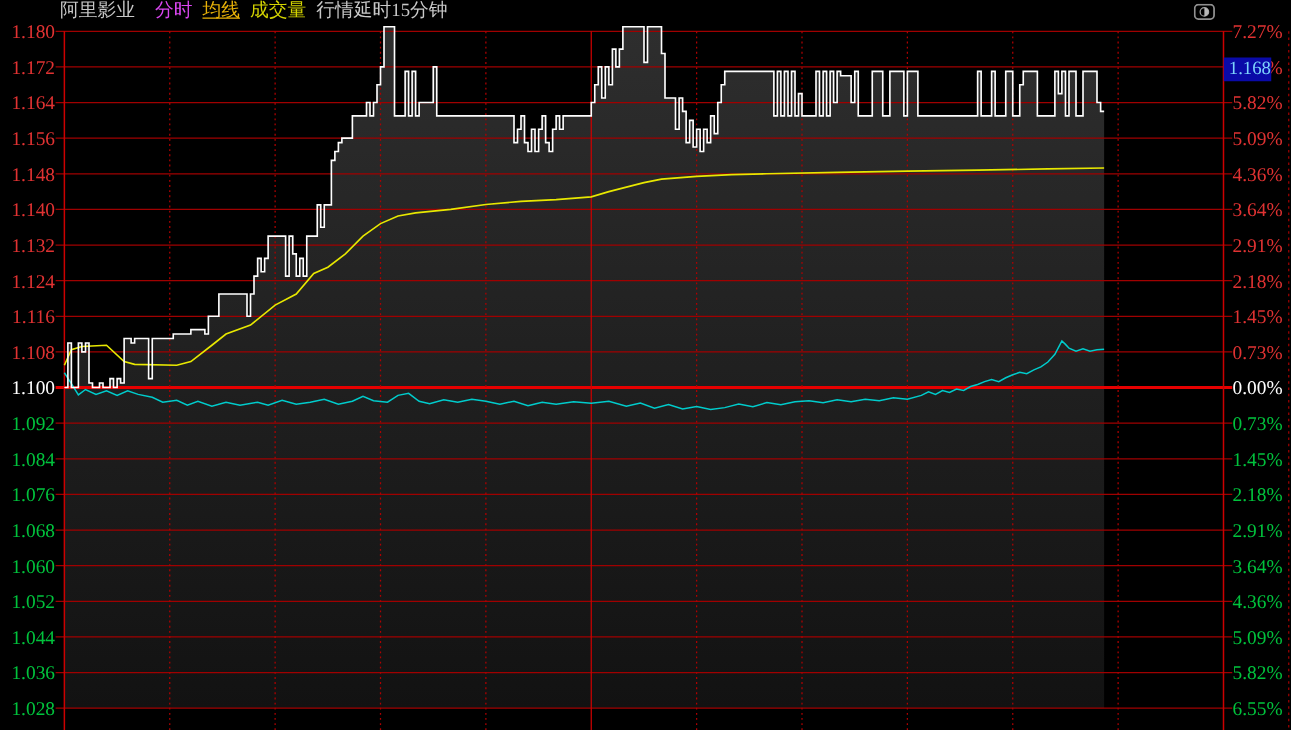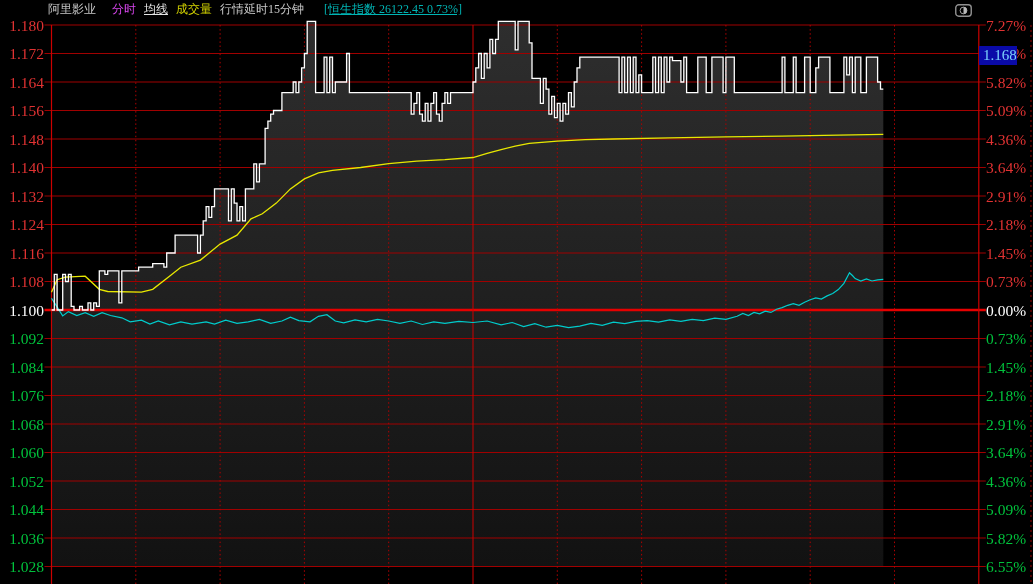--- a/index.html
+++ b/index.html
@@ -1,44 +1,43 @@
 <!DOCTYPE html>
 <html><head>
 <meta charset="utf-8">
 <style>
   html,body{margin:0;padding:0;background:#000;}
   #app{position:relative;width:1033px;height:584px;background:#000;overflow:hidden;
        font-family:"Liberation Serif","DejaVu Serif",serif;}
   .header{position:absolute;left:48px;top:1px;height:17px;display:flex;align-items:center;
-          white-space:nowrap;font-size:12px;line-height:17px;z-index:5;}
+          white-space:nowrap;font-size:15px;line-height:17px;z-index:5;}
   .header span{display:inline-block;}
   .h-name{color:#c8c8c8;margin-right:16px;}
   .h-tab-min{color:#d946ef;margin-right:8px;}
-  .h-tab-ma{color:#e5e5e5;text-decoration:underline;margin-right:8px;}
+  .h-tab-ma{color:#eab308;text-decoration:underline;margin-right:8px;}
   .h-tab-vol{color:#d4d400;margin-right:8px;}
   .h-delay{color:#c8c8c8;margin-right:20px;}
   .h-index{color:#00b4b4;text-decoration:underline;}
   #plot{position:absolute;left:0;top:0;z-index:1;}
   .badge{position:absolute;left:979px;top:46px;width:38px;height:19px;background:#0a0aa8;
          color:#7dd3fc;font-size:15px;line-height:19px;padding-left:4px;box-sizing:border-box;
          z-index:6;}
   .panel-icon{position:absolute;left:955px;top:3px;z-index:6;cursor:pointer;}
 </style>
 </head>
 <body>
 
 <div id="app">
 
   <div class="header">
     <span class="h-name">阿里影业</span>
     <span class="h-tab-min">分时</span>
     <span class="h-tab-ma">均线</span>
     <span class="h-tab-vol">成交量</span>
     <span class="h-delay">行情延时15分钟</span>
-    <span class="h-index">[恒生指数 26122.45 0.73%]</span>
   </div>
 
   <span class="panel-icon">
     <svg width="17" height="13" viewBox="0 0 17 13">
       <rect x="0.75" y="0.75" width="15.5" height="11.5" rx="3" fill="none" stroke="#909090" stroke-width="1.4"></rect>
       <circle cx="8.5" cy="6.5" r="3.4" fill="none" stroke="#a0a0a0" stroke-width="1"></circle>
       <path d="M8.5 3.1 A3.4 3.4 0 0 1 8.5 9.9 Z" fill="#b8b8b8"></path>
     </svg>
   </span>
 

